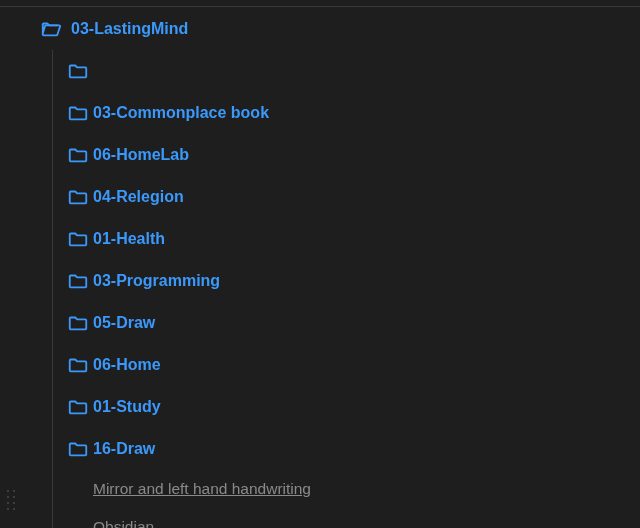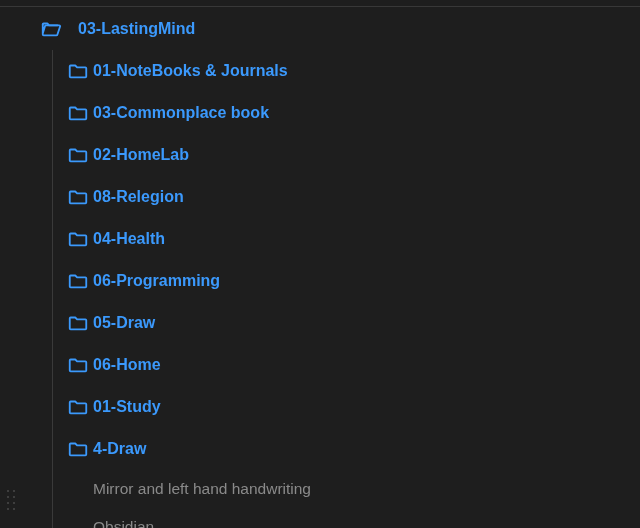--- a/index.html
+++ b/index.html
@@ -23,21 +23,21 @@
     left: 0;
     right: 0;
   }
   .tree {
     padding-top: 18px;
     padding-left: 40px;
   }
   .root-row {
     display: flex;
     align-items: center;
-    gap: 16px;
+    gap: 9px;
     color: #3b99fc;
     font-size: 16px;
     font-weight: 700;
     margin-bottom: 10px;
     cursor: pointer;
   }
   .root-row .icon {
     flex-shrink: 0;
     display: inline-flex;
   }
@@ -59,20 +59,21 @@
   .folder-row .icon {
     flex-shrink: 0;
     display: inline-flex;
   }
   .file-row {
     color: #8a8a8a;
     font-size: 15.5px;
     font-weight: 500;
     padding: 10px 12px 10px 26px;
     cursor: pointer;
+    text-decoration: underline;
   }
   .gutter-dots {
     position: absolute;
     left: 7px;
     bottom: 18px;
     display: flex;
     flex-direction: column;
     gap: 4px;
   }
   .gutter-dots .dot-row {
@@ -105,66 +106,65 @@
   </div>
 
   <div class="children">
 
     <div class="folder-row">
       <span class="icon">
         <svg width="22" height="22" viewBox="0 0 24 24" fill="none" stroke="#3b99fc" stroke-width="2" stroke-linecap="round" stroke-linejoin="round">
           <path d="M3 7 A1 1 0 0 1 4 6 L9 6 L11 8 L20 8 A1 1 0 0 1 21 9 L21 18 A1 1 0 0 1 20 19 L4 19 A1 1 0 0 1 3 18 Z"></path>
         </svg>
       </span>
-      <span>01-NoteBooks &amp; Journals</span>
     </div>
 
     <div class="folder-row">
       <span class="icon">
         <svg width="22" height="22" viewBox="0 0 24 24" fill="none" stroke="#3b99fc" stroke-width="2" stroke-linecap="round" stroke-linejoin="round">
           <path d="M3 7 A1 1 0 0 1 4 6 L9 6 L11 8 L20 8 A1 1 0 0 1 21 9 L21 18 A1 1 0 0 1 20 19 L4 19 A1 1 0 0 1 3 18 Z"></path>
         </svg>
       </span>
       <span>03-Commonplace book</span>
     </div>
 
     <div class="folder-row">
       <span class="icon">
         <svg width="22" height="22" viewBox="0 0 24 24" fill="none" stroke="#3b99fc" stroke-width="2" stroke-linecap="round" stroke-linejoin="round">
           <path d="M3 7 A1 1 0 0 1 4 6 L9 6 L11 8 L20 8 A1 1 0 0 1 21 9 L21 18 A1 1 0 0 1 20 19 L4 19 A1 1 0 0 1 3 18 Z"></path>
         </svg>
       </span>
-      <span>02-HomeLab</span>
-    </div>
-
-    <div class="folder-row">
-      <span class="icon">
-        <svg width="22" height="22" viewBox="0 0 24 24" fill="none" stroke="#3b99fc" stroke-width="2" stroke-linecap="round" stroke-linejoin="round">
-          <path d="M3 7 A1 1 0 0 1 4 6 L9 6 L11 8 L20 8 A1 1 0 0 1 21 9 L21 18 A1 1 0 0 1 20 19 L4 19 A1 1 0 0 1 3 18 Z"></path>
-        </svg>
-      </span>
-      <span>08-Relegion</span>
-    </div>
-
-    <div class="folder-row">
-      <span class="icon">
-        <svg width="22" height="22" viewBox="0 0 24 24" fill="none" stroke="#3b99fc" stroke-width="2" stroke-linecap="round" stroke-linejoin="round">
-          <path d="M3 7 A1 1 0 0 1 4 6 L9 6 L11 8 L20 8 A1 1 0 0 1 21 9 L21 18 A1 1 0 0 1 20 19 L4 19 A1 1 0 0 1 3 18 Z"></path>
-        </svg>
-      </span>
-      <span>04-Health</span>
-    </div>
-
-    <div class="folder-row">
-      <span class="icon">
-        <svg width="22" height="22" viewBox="0 0 24 24" fill="none" stroke="#3b99fc" stroke-width="2" stroke-linecap="round" stroke-linejoin="round">
-          <path d="M3 7 A1 1 0 0 1 4 6 L9 6 L11 8 L20 8 A1 1 0 0 1 21 9 L21 18 A1 1 0 0 1 20 19 L4 19 A1 1 0 0 1 3 18 Z"></path>
-        </svg>
-      </span>
-      <span>06-Programming</span>
+      <span>06-HomeLab</span>
+    </div>
+
+    <div class="folder-row">
+      <span class="icon">
+        <svg width="22" height="22" viewBox="0 0 24 24" fill="none" stroke="#3b99fc" stroke-width="2" stroke-linecap="round" stroke-linejoin="round">
+          <path d="M3 7 A1 1 0 0 1 4 6 L9 6 L11 8 L20 8 A1 1 0 0 1 21 9 L21 18 A1 1 0 0 1 20 19 L4 19 A1 1 0 0 1 3 18 Z"></path>
+        </svg>
+      </span>
+      <span>04-Relegion</span>
+    </div>
+
+    <div class="folder-row">
+      <span class="icon">
+        <svg width="22" height="22" viewBox="0 0 24 24" fill="none" stroke="#3b99fc" stroke-width="2" stroke-linecap="round" stroke-linejoin="round">
+          <path d="M3 7 A1 1 0 0 1 4 6 L9 6 L11 8 L20 8 A1 1 0 0 1 21 9 L21 18 A1 1 0 0 1 20 19 L4 19 A1 1 0 0 1 3 18 Z"></path>
+        </svg>
+      </span>
+      <span>01-Health</span>
+    </div>
+
+    <div class="folder-row">
+      <span class="icon">
+        <svg width="22" height="22" viewBox="0 0 24 24" fill="none" stroke="#3b99fc" stroke-width="2" stroke-linecap="round" stroke-linejoin="round">
+          <path d="M3 7 A1 1 0 0 1 4 6 L9 6 L11 8 L20 8 A1 1 0 0 1 21 9 L21 18 A1 1 0 0 1 20 19 L4 19 A1 1 0 0 1 3 18 Z"></path>
+        </svg>
+      </span>
+      <span>03-Programming</span>
     </div>
 
     <div class="folder-row">
       <span class="icon">
         <svg width="22" height="22" viewBox="0 0 24 24" fill="none" stroke="#3b99fc" stroke-width="2" stroke-linecap="round" stroke-linejoin="round">
           <path d="M3 7 A1 1 0 0 1 4 6 L9 6 L11 8 L20 8 A1 1 0 0 1 21 9 L21 18 A1 1 0 0 1 20 19 L4 19 A1 1 0 0 1 3 18 Z"></path>
         </svg>
       </span>
       <span>05-Draw</span>
     </div>
@@ -186,21 +186,21 @@
       </span>
       <span>01-Study</span>
     </div>
 
     <div class="folder-row">
       <span class="icon">
         <svg width="22" height="22" viewBox="0 0 24 24" fill="none" stroke="#3b99fc" stroke-width="2" stroke-linecap="round" stroke-linejoin="round">
           <path d="M3 7 A1 1 0 0 1 4 6 L9 6 L11 8 L20 8 A1 1 0 0 1 21 9 L21 18 A1 1 0 0 1 20 19 L4 19 A1 1 0 0 1 3 18 Z"></path>
         </svg>
       </span>
-      <span>4-Draw</span>
+      <span>16-Draw</span>
     </div>
 
     <div class="file-row">
       <span>Mirror and left hand handwriting</span>
     </div>
 
     <div class="file-row">
       <span>Obsidian</span>
     </div>
 

